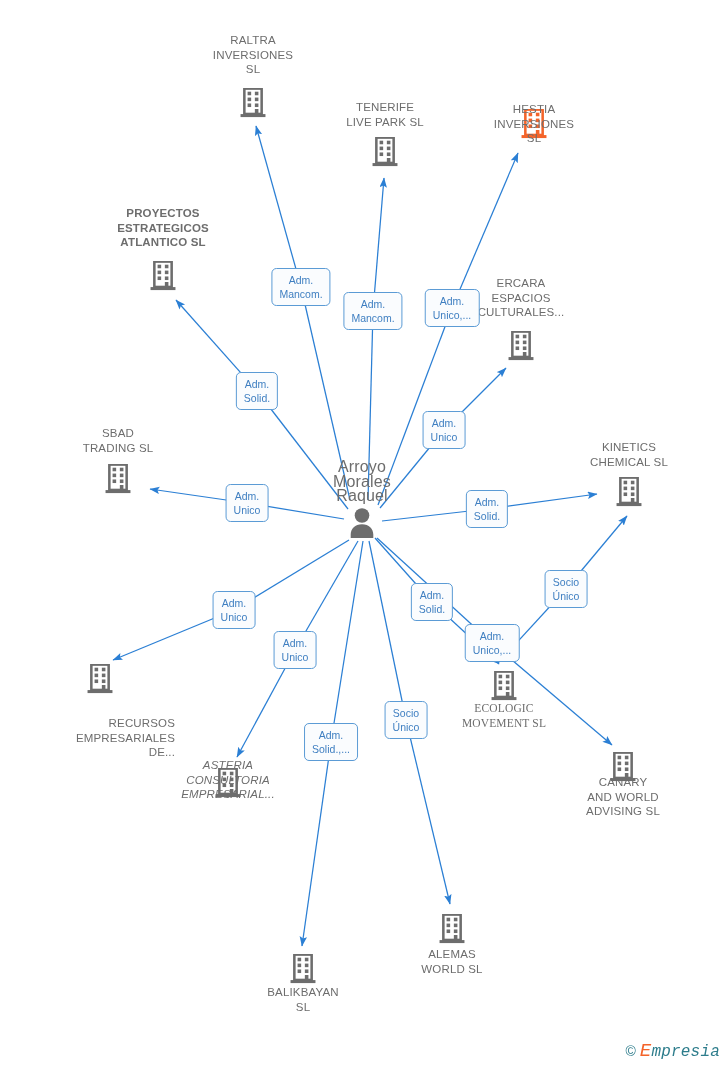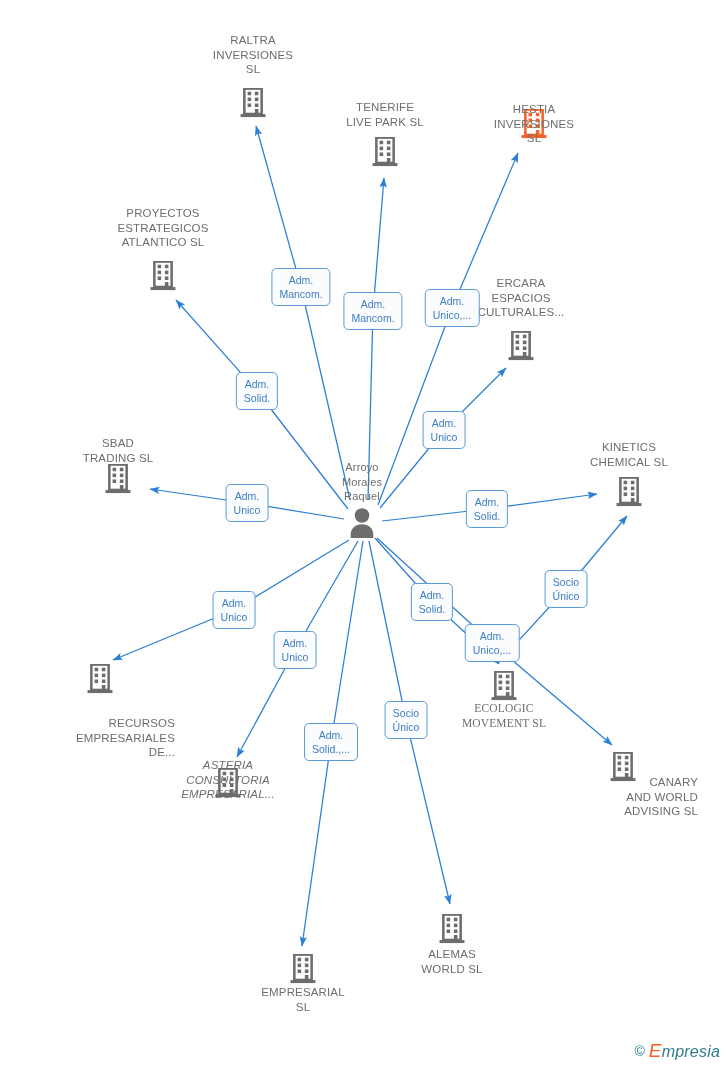--- a/index.html
+++ b/index.html
@@ -34,21 +34,21 @@
     box-sizing:border-box;
   }
 
   .watermark{
     position:absolute;right:8px;bottom:8px;
     display:flex;align-items:center;gap:4px;
     font-size:15px;
   }
   .watermark .copy{color:#2e7d8c;font-size:14px;}
   .watermark .brand{
-    font-family:Liberation Sans, sans-serif;
+    font-family:Liberation Mono, monospace;
     font-style:italic;font-size:16px;color:#2e7d8c;letter-spacing:.2px;
   }
   .watermark .brand .cap{color:#f4642a;font-size:19px;}
 </style>
 </head>
 <body>
 
 <div id="graph">
   <svg class="edges" viewBox="0 0 728 1070">
     <defs>
@@ -151,21 +151,21 @@
           <rect x="13.6" y="3.2" width="3.1" height="3.1" fill="#6d6d6d"></rect>
           <rect x="7.3" y="8.3" width="3.1" height="3.1" fill="#6d6d6d"></rect>
           <rect x="13.6" y="8.3" width="3.1" height="3.1" fill="#6d6d6d"></rect>
           <rect x="7.3" y="13.4" width="3.1" height="3.1" fill="#6d6d6d"></rect>
           <rect x="13.6" y="13.4" width="3.1" height="3.1" fill="#6d6d6d"></rect>
           <rect x="13.6" y="18.2" width="3.1" height="4.3" fill="#6d6d6d"></rect>
           <rect x="7.3" y="18.2" width="3.1" height="4.3" fill="none" stroke="#6d6d6d" stroke-width="0"></rect>
           <rect x="1.2" y="22.6" width="21.6" height="2.6" fill="#6d6d6d"></rect>
         </svg>
       </div>
-      <div class="node above" style="left: 163px; top: 228px; width: 150px;">
+      <div class="node above" style="left: 163px; top: 228px; width: 150px; font-weight: bold;">
         <div class="label">PROYECTOS
 ESTRATEGICOS
 ATLANTICO  SL</div>
       </div>
       <div class="node" style="left: 521px; top: 346px;">
         <svg class="glyph" width="28" height="30" viewBox="0 0 24 26" aria-hidden="true">
           <rect x="4.5" y="0.5" width="15" height="22" fill="none" stroke="#6d6d6d" stroke-width="2.2"></rect>
           <rect x="7.3" y="3.2" width="3.1" height="3.1" fill="#6d6d6d"></rect>
           <rect x="13.6" y="3.2" width="3.1" height="3.1" fill="#6d6d6d"></rect>
           <rect x="7.3" y="8.3" width="3.1" height="3.1" fill="#6d6d6d"></rect>
@@ -189,21 +189,21 @@
           <rect x="13.6" y="3.2" width="3.1" height="3.1" fill="#6d6d6d"></rect>
           <rect x="7.3" y="8.3" width="3.1" height="3.1" fill="#6d6d6d"></rect>
           <rect x="13.6" y="8.3" width="3.1" height="3.1" fill="#6d6d6d"></rect>
           <rect x="7.3" y="13.4" width="3.1" height="3.1" fill="#6d6d6d"></rect>
           <rect x="13.6" y="13.4" width="3.1" height="3.1" fill="#6d6d6d"></rect>
           <rect x="13.6" y="18.2" width="3.1" height="4.3" fill="#6d6d6d"></rect>
           <rect x="7.3" y="18.2" width="3.1" height="4.3" fill="none" stroke="#6d6d6d" stroke-width="0"></rect>
           <rect x="1.2" y="22.6" width="21.6" height="2.6" fill="#6d6d6d"></rect>
         </svg>
       </div>
-      <div class="node above" style="left: 118px; top: 440px; width: 150px; margin-top: 10px;">
+      <div class="node above" style="left: 118px; top: 440px; width: 150px;">
         <div class="label">SBAD
 TRADING  SL</div>
       </div>
       <div class="node" style="left: 629px; top: 492px;">
         <svg class="glyph" width="28" height="30" viewBox="0 0 24 26" aria-hidden="true">
           <rect x="4.5" y="0.5" width="15" height="22" fill="none" stroke="#6d6d6d" stroke-width="2.2"></rect>
           <rect x="7.3" y="3.2" width="3.1" height="3.1" fill="#6d6d6d"></rect>
           <rect x="13.6" y="3.2" width="3.1" height="3.1" fill="#6d6d6d"></rect>
           <rect x="7.3" y="8.3" width="3.1" height="3.1" fill="#6d6d6d"></rect>
           <rect x="13.6" y="8.3" width="3.1" height="3.1" fill="#6d6d6d"></rect>
@@ -262,21 +262,21 @@
           <rect x="13.6" y="3.2" width="3.1" height="3.1" fill="#6d6d6d"></rect>
           <rect x="7.3" y="8.3" width="3.1" height="3.1" fill="#6d6d6d"></rect>
           <rect x="13.6" y="8.3" width="3.1" height="3.1" fill="#6d6d6d"></rect>
           <rect x="7.3" y="13.4" width="3.1" height="3.1" fill="#6d6d6d"></rect>
           <rect x="13.6" y="13.4" width="3.1" height="3.1" fill="#6d6d6d"></rect>
           <rect x="13.6" y="18.2" width="3.1" height="4.3" fill="#6d6d6d"></rect>
           <rect x="7.3" y="18.2" width="3.1" height="4.3" fill="none" stroke="#6d6d6d" stroke-width="0"></rect>
           <rect x="1.2" y="22.6" width="21.6" height="2.6" fill="#6d6d6d"></rect>
         </svg>
       </div>
-      <div class="node below" style="left: 623px; top: 797px; width: 150px; text-align: right;">
+      <div class="node below" style="left: 623px; top: 797px; width: 150px;">
         <div class="label">CANARY
 AND WORLD
 ADVISING  SL</div>
       </div>
       <div class="node" style="left: 228px; top: 783px;">
         <svg class="glyph" width="28" height="30" viewBox="0 0 24 26" aria-hidden="true">
           <rect x="4.5" y="0.5" width="15" height="22" fill="none" stroke="#6d6d6d" stroke-width="2.2"></rect>
           <rect x="7.3" y="3.2" width="3.1" height="3.1" fill="#6d6d6d"></rect>
           <rect x="13.6" y="3.2" width="3.1" height="3.1" fill="#6d6d6d"></rect>
           <rect x="7.3" y="8.3" width="3.1" height="3.1" fill="#6d6d6d"></rect>
@@ -319,31 +319,31 @@
           <rect x="7.3" y="8.3" width="3.1" height="3.1" fill="#6d6d6d"></rect>
           <rect x="13.6" y="8.3" width="3.1" height="3.1" fill="#6d6d6d"></rect>
           <rect x="7.3" y="13.4" width="3.1" height="3.1" fill="#6d6d6d"></rect>
           <rect x="13.6" y="13.4" width="3.1" height="3.1" fill="#6d6d6d"></rect>
           <rect x="13.6" y="18.2" width="3.1" height="4.3" fill="#6d6d6d"></rect>
           <rect x="7.3" y="18.2" width="3.1" height="4.3" fill="none" stroke="#6d6d6d" stroke-width="0"></rect>
           <rect x="1.2" y="22.6" width="21.6" height="2.6" fill="#6d6d6d"></rect>
         </svg>
       </div>
       <div class="node below" style="left: 303px; top: 999px; width: 150px;">
-        <div class="label">EMPRESARIAL
+        <div class="label">BALIKBAYAN
 SL</div>
       </div>
       <div class="node" style="left: 362px; top: 522px;">
         <svg class="glyph" width="30" height="32" viewBox="0 0 30 32" aria-hidden="true">
           <circle cx="15" cy="9.5" r="7.3" fill="#6d6d6d"></circle>
           <path d="M15 18.2c-7 0-11.3 4.6-11.3 10.3V32h22.6v-3.5c0-5.7-4.3-10.3-11.3-10.3z" fill="#6d6d6d"></path>
         </svg>
       </div>
       <div class="node above" style="left: 362px; top: 474px; width: 120px;">
-        <div class="label" style="font-size: 11px; margin-top: 16px;">Arroyo
+        <div class="label" style="font-size: 16px; margin-top: 16px;">Arroyo
 Morales
 Raquel</div>
       </div>
     </div>
   <div id="edge-label-layer">
       <div class="edge-label" style="left: 301px; top: 287px;">Adm.
 Mancom.</div>
       <div class="edge-label" style="left: 373px; top: 311px;">Adm.
 Mancom.</div>
       <div class="edge-label" style="left: 452px; top: 308px;">Adm.

